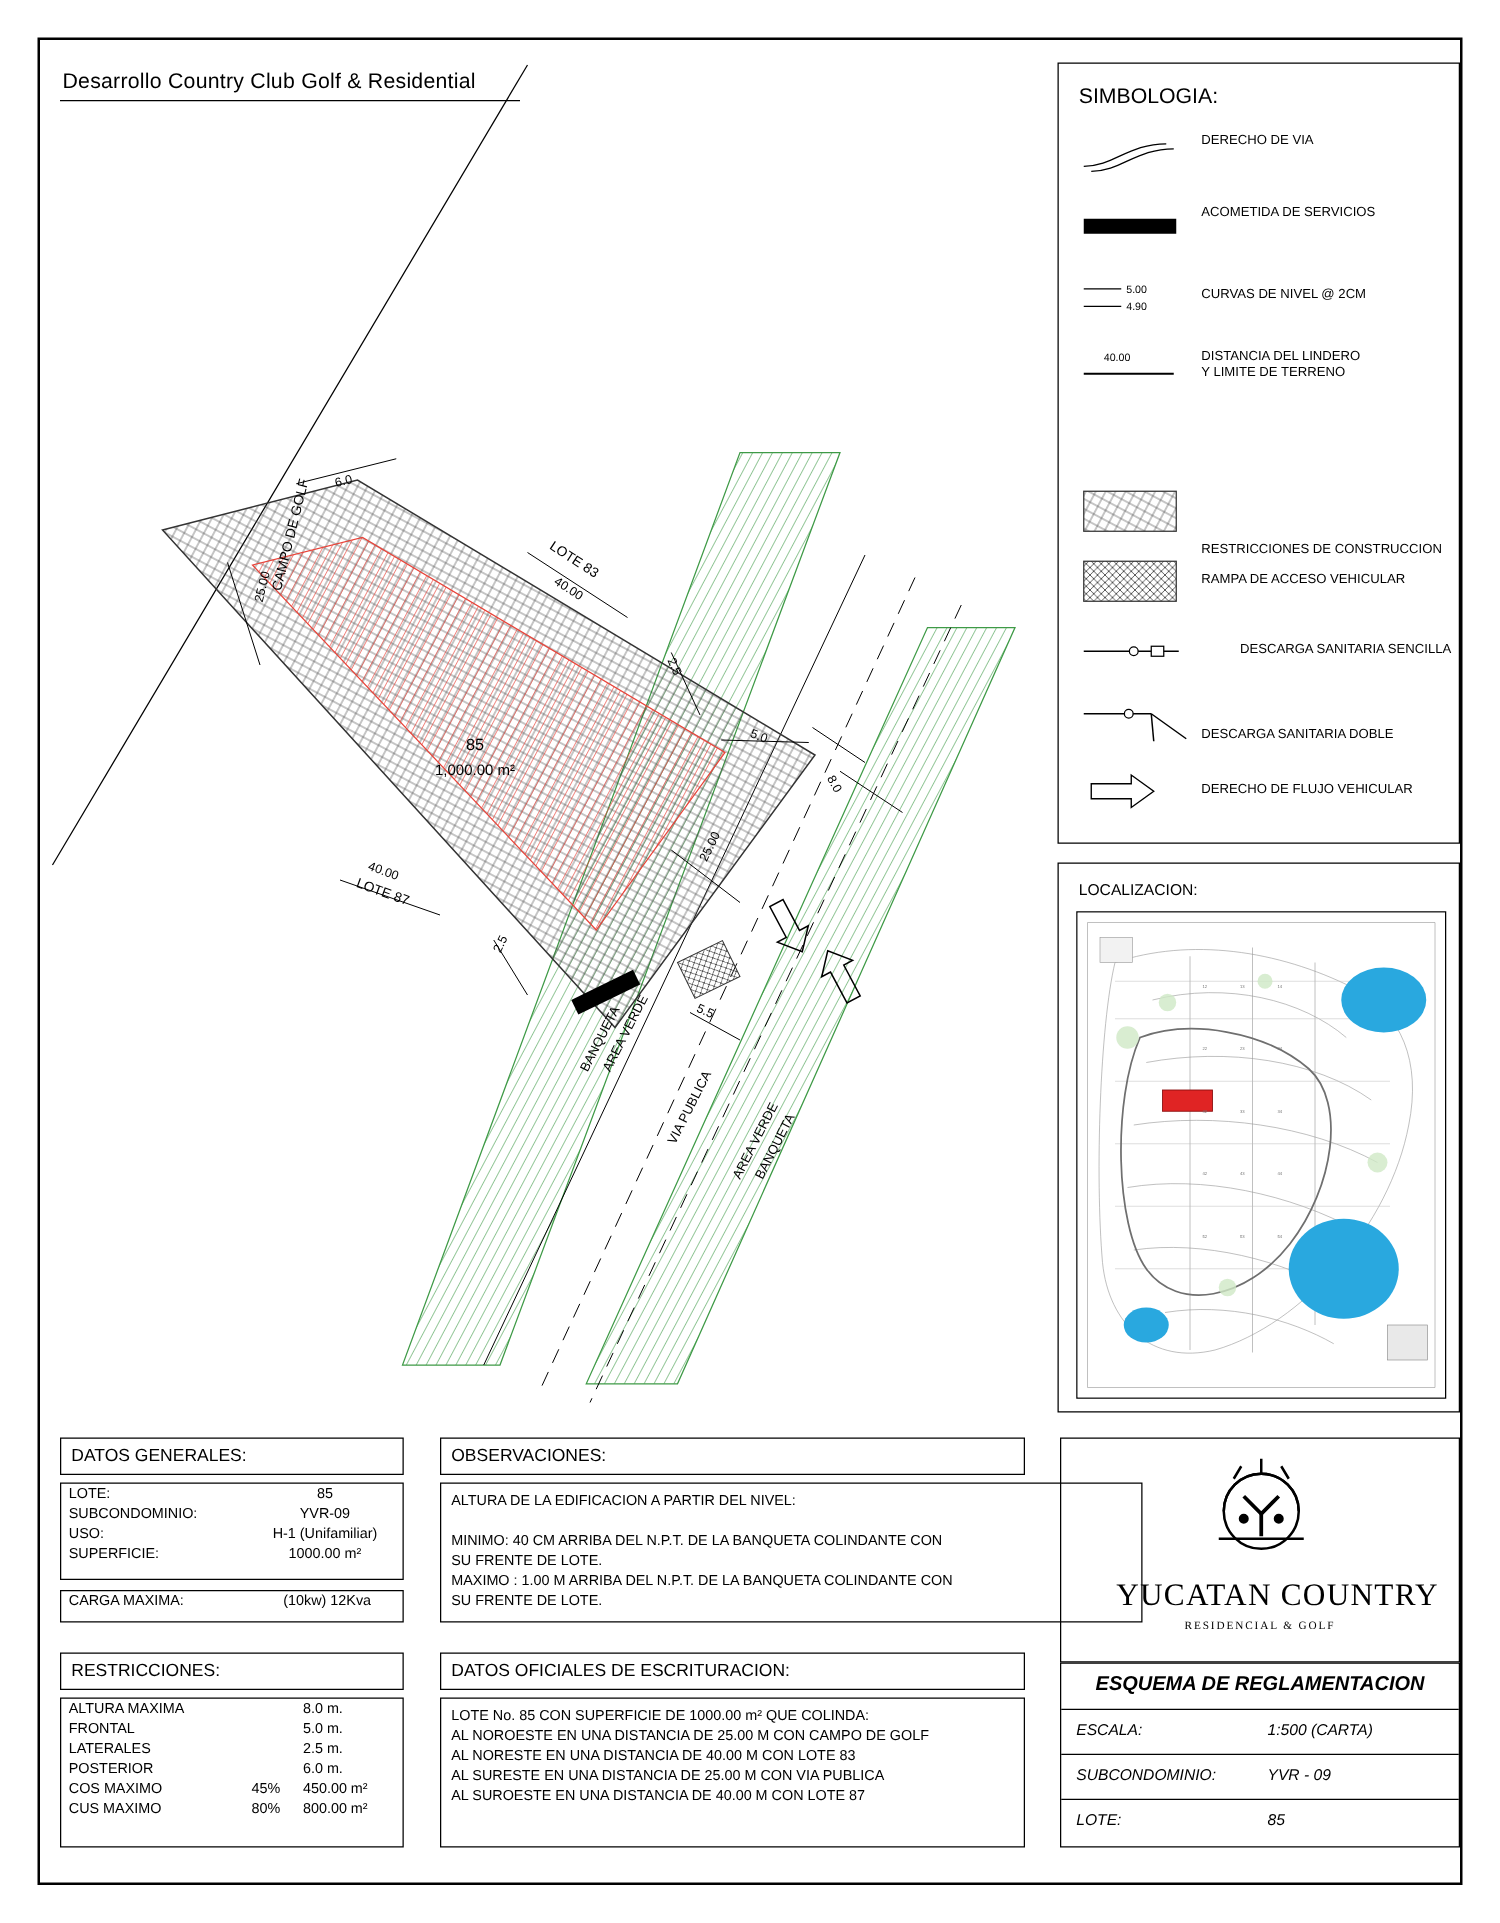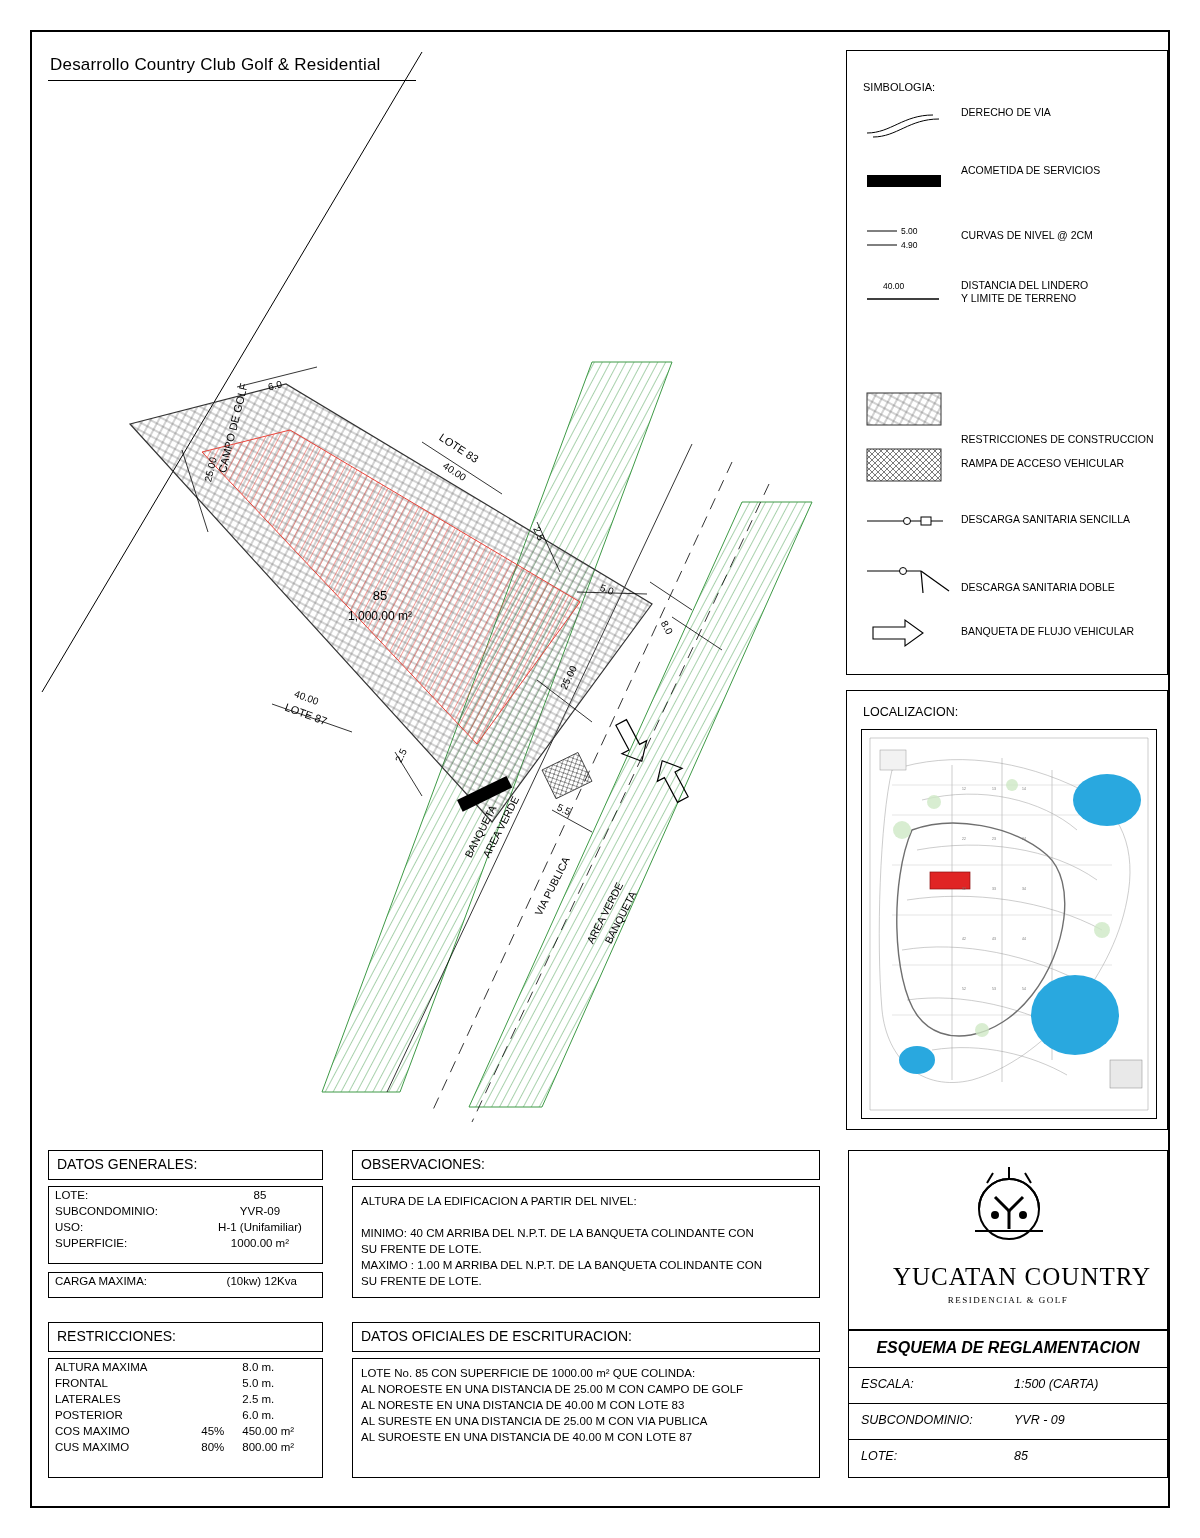--- a/index.html
+++ b/index.html
@@ -7,21 +7,21 @@
   .sheet{position:absolute;left:30px;top:30px;width:1140px;height:1478px;border:2px solid #000;box-sizing:border-box;}
   .title{position:absolute;left:50px;top:55px;font-size:17px;letter-spacing:.2px;}
   .title-rule{position:absolute;left:48px;top:80px;width:368px;height:1px;background:#000;}
 
   
   .plan{position:absolute;left:32px;top:32px;width:800px;height:1100px;overflow:hidden;}
   .plan svg{position:absolute;left:0;top:0;}
 
   
   .legend{position:absolute;left:846px;top:50px;width:322px;height:625px;border:1px solid #000;box-sizing:border-box;}
-  .legend h3{margin:0;position:absolute;left:16px;top:30px;font-size:11px;font-weight:normal;}
+  .legend h3{margin:0;position:absolute;left:16px;top:16px;font-size:17px;font-weight:normal;}
   .leg-row{position:absolute;left:0;width:100%;height:44px;}
   .leg-sym{position:absolute;left:16px;width:96px;height:40px;}
   .leg-txt{position:absolute;left:114px;top:3px;width:200px;font-size:10.5px;line-height:13px;}
 
   
   .loc{position:absolute;left:846px;top:690px;width:322px;height:440px;border:1px solid #000;box-sizing:border-box;}
   .loc h3{margin:0;position:absolute;left:16px;top:14px;font-size:12.5px;font-weight:normal;}
   .locmap{position:absolute;left:14px;top:38px;width:294px;height:388px;border:1px solid #000;background:#fdfdfd;overflow:hidden;}
 
   
@@ -33,21 +33,21 @@
   .kv-c{text-align:center;}
 
   .dg-head{position:absolute;left:48px;top:1150px;width:275px;height:30px;}
   .dg-body{position:absolute;left:48px;top:1186px;width:275px;height:78px;}
   .dg-body2{position:absolute;left:48px;top:1272px;width:275px;height:26px;}
 
   .rs-head{position:absolute;left:48px;top:1322px;width:275px;height:30px;}
   .rs-body{position:absolute;left:48px;top:1358px;width:275px;height:120px;}
 
   .ob-head{position:absolute;left:352px;top:1150px;width:468px;height:30px;}
-  .ob-body{position:absolute;left:352px;top:1186px;width:468px;height:112px;}
+  .ob-body{position:absolute;left:352px;top:1186px;width:562px;height:112px;}
 
   .esc-head{position:absolute;left:352px;top:1322px;width:468px;height:30px;}
   .esc-body{position:absolute;left:352px;top:1358px;width:468px;height:120px;}
 
   .ob-body p,.esc-body p{margin:0;font-size:11.5px;line-height:16px;}
   .ob-body{padding:6px 8px;}
   .esc-body{padding:6px 8px;}
 
   
   .logo{position:absolute;left:848px;top:1150px;width:320px;height:180px;border:1px solid #000;box-sizing:border-box;}
@@ -212,42 +212,42 @@
   </div>
 
   <div class="leg-row" style="top:450px;">
     <div class="leg-sym">
       <svg width="96" height="40">
           <line x1="4" y1="20" x2="80" y2="20" stroke="#000" stroke-width="1.2"></line>
           <circle cx="44" cy="20" r="3.5" fill="#fff" stroke="#000"></circle>
           <rect x="58" y="16" width="10" height="8" fill="#fff" stroke="#000"></rect>
         </svg>
     </div>
-    <div class="leg-txt" style="top:12px;">DESCARGA SANITARIA SENCILLA</div>
+    <div class="leg-txt" style="top:12px;text-align:right;">DESCARGA SANITARIA SENCILLA</div>
   </div>
 
   <div class="leg-row" style="top:506px;">
     <div class="leg-sym">
       <svg width="96" height="40">
           <line x1="4" y1="14" x2="58" y2="14" stroke="#000" stroke-width="1.2"></line>
           <line x1="58" y1="14" x2="86" y2="34" stroke="#000" stroke-width="1.2"></line>
           <line x1="58" y1="14" x2="60" y2="36" stroke="#000" stroke-width="1.2"></line>
           <circle cx="40" cy="14" r="3.5" fill="#fff" stroke="#000"></circle>
         </svg>
     </div>
     <div class="leg-txt" style="top:12px;margin-top:12px;">DESCARGA SANITARIA DOBLE</div>
   </div>
 
   <div class="leg-row" style="top:562px;">
     <div class="leg-sym">
       <svg width="96" height="40">
           <path d="M10,14 l32,0 l0,-7 l18,13 l-18,13 l0,-7 l-32,0 z" fill="none" stroke="#000" stroke-width="1.1"></path>
         </svg>
     </div>
-    <div class="leg-txt" style="top:12px;">BANQUETA DE FLUJO VEHICULAR</div>
+    <div class="leg-txt" style="top:12px;">DERECHO DE FLUJO VEHICULAR</div>
   </div>
 </div>
 
 <div class="loc">
   <h3>LOCALIZACION:</h3>
   <div class="locmap">
     <svg width="294" height="388" viewBox="0 0 294 388">
       <rect width="294" height="388" fill="#ffffff"></rect>
       <g stroke="#9a9a9a" stroke-width="0.5" fill="none">
         <path d="M8,8 H286 V380 H8 Z"></path>

